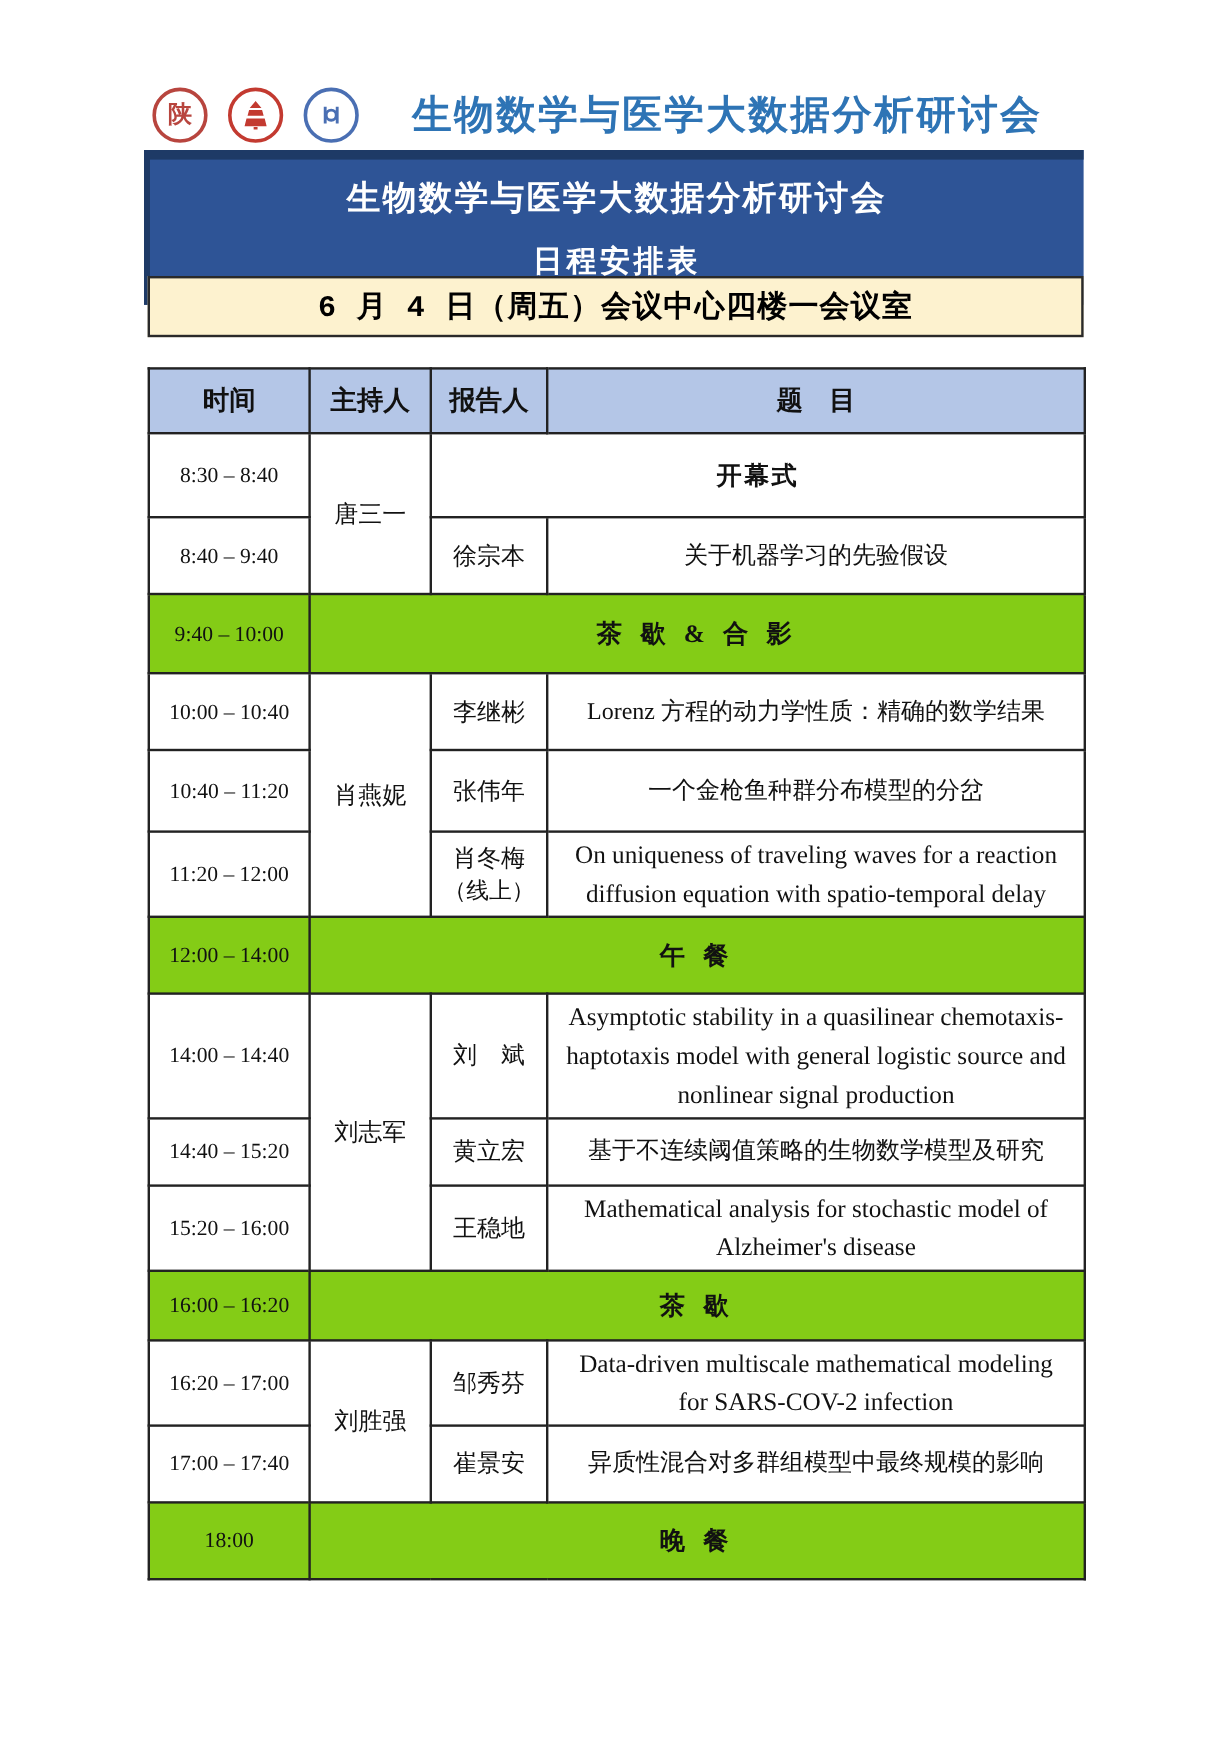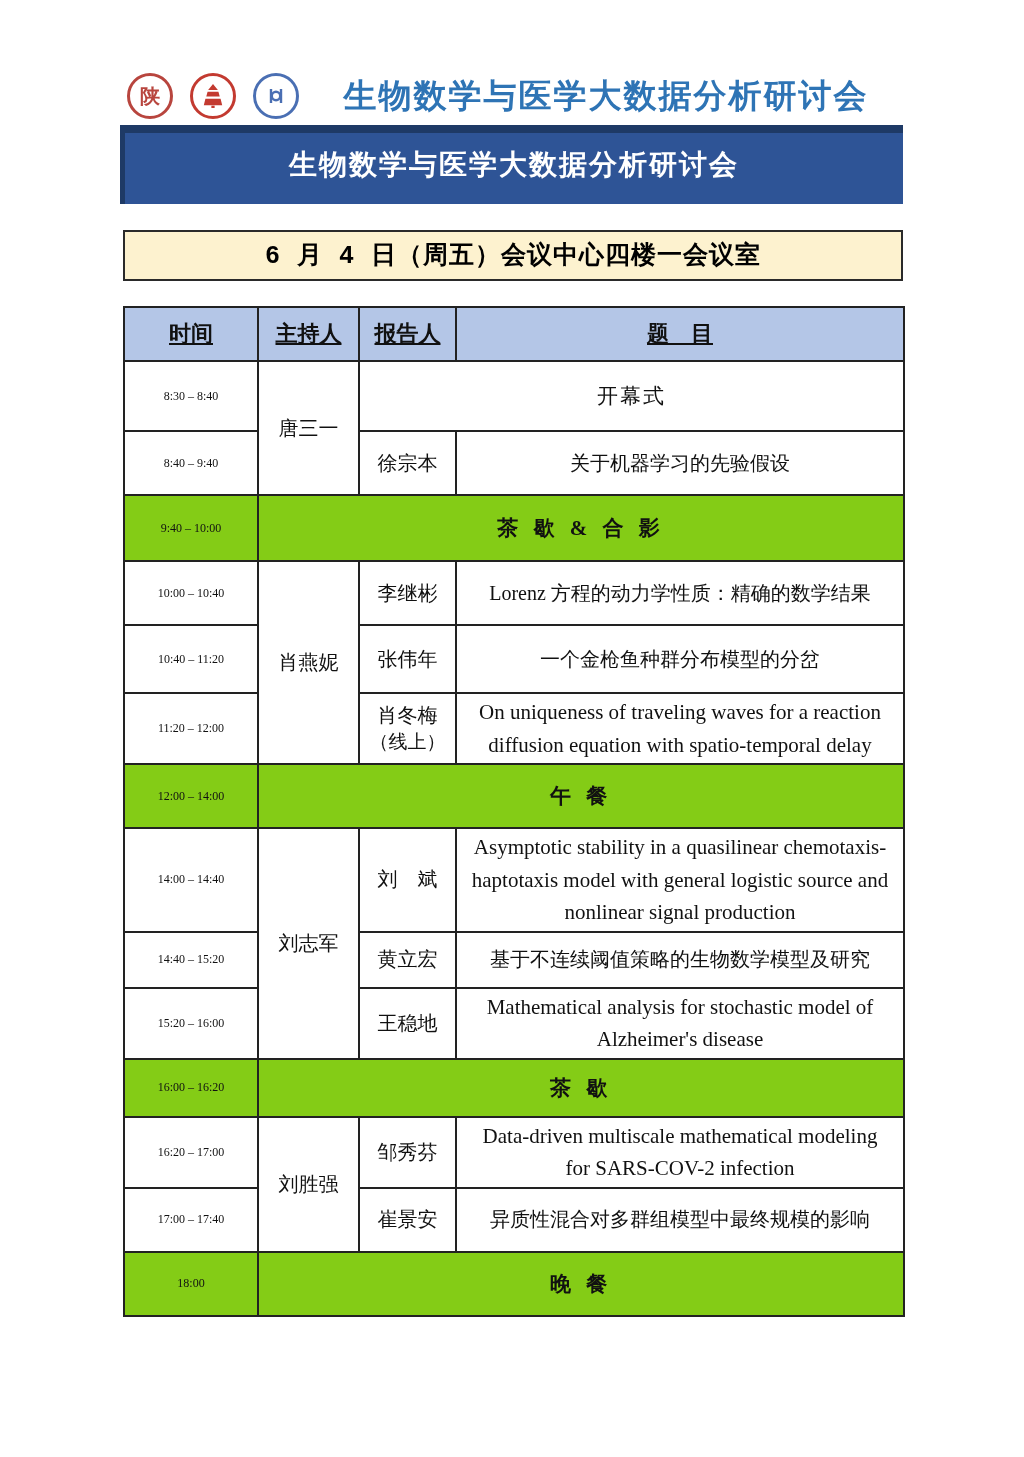--- a/index.html
+++ b/index.html
@@ -71,27 +71,27 @@
   .schedule col.c-host{width:101px;}
   .schedule col.c-speaker{width:97px;}
   .schedule col.c-title{width:448px;}
   .schedule th,.schedule td{
     border:2px solid #222;
     text-align:center;vertical-align:middle;
     padding:2px 6px;box-sizing:border-box;
   }
   .schedule th{
     background:#b4c6e7;
-    font-size:22px;font-weight:bold;height:54px;text-decoration:underline;
-  }
-  td.time{font-size:12px;white-space:nowrap;}
+    font-size:22px;font-weight:bold;height:54px;
+  }
+  td.time{font-size:18px;white-space:nowrap;}
   td.host,td.speaker{font-size:20px;}
   td.talk{font-size:20px;line-height:1.55;padding:2px 12px;}
   td.talk-en{font-size:21px;}
-  td.opening{font-size:21px;font-weight:normal;letter-spacing:2px;}
+  td.opening{font-size:21px;font-weight:bold;letter-spacing:2px;}
   tr.break-row td{background:#84cc16;}
   td.break-label{font-size:21px;font-weight:bold;letter-spacing:5px;}
   .spk-note{display:block;font-size:19px;}
 </style>
 </head>
 <body>
 
 <div class="page">
 
   <div class="doc-header">
@@ -112,20 +112,21 @@
               <circle cx="12" cy="12" r="4.2"></circle>
           </g>
         </svg>
       </div>
     </div>
     <div class="header-title">生物数学与医学大数据分析研讨会</div>
   </div>
 
   <div class="banner">
     <div class="banner-title">生物数学与医学大数据分析研讨会</div>
+    <div class="banner-subtitle">日程安排表</div>
   </div>
 
   <div class="venue">
     <div class="venue-line1">6 月 4 日（周五）会议中心四楼一会议室</div>
   </div>
 
   <table class="schedule">
     <colgroup>
         <col class="c-time">
         <col class="c-host">

